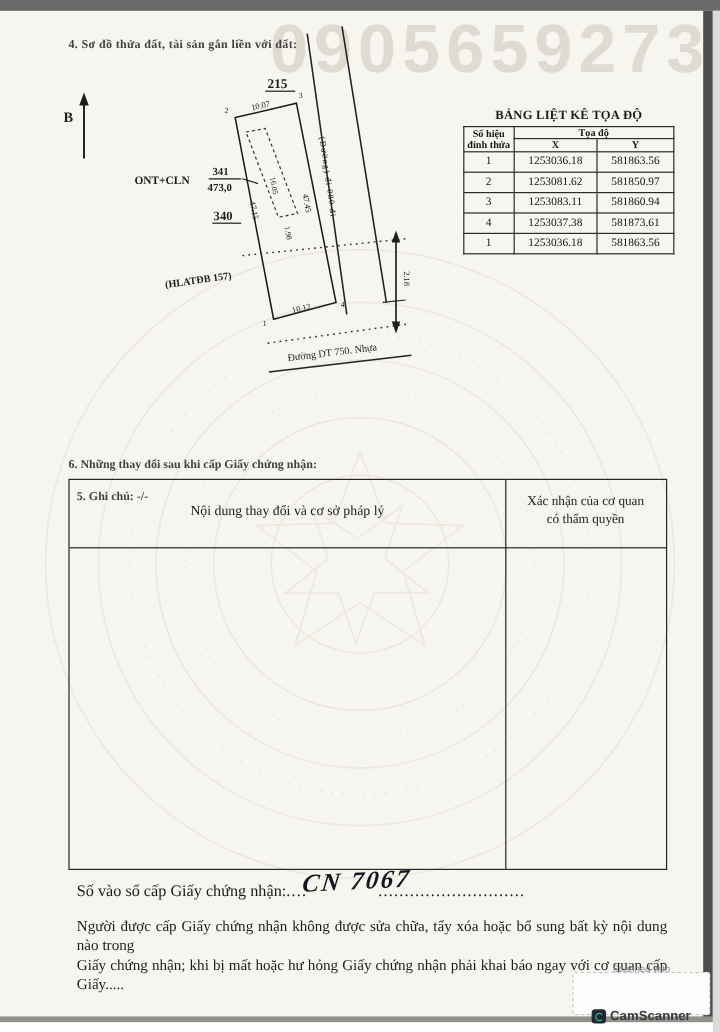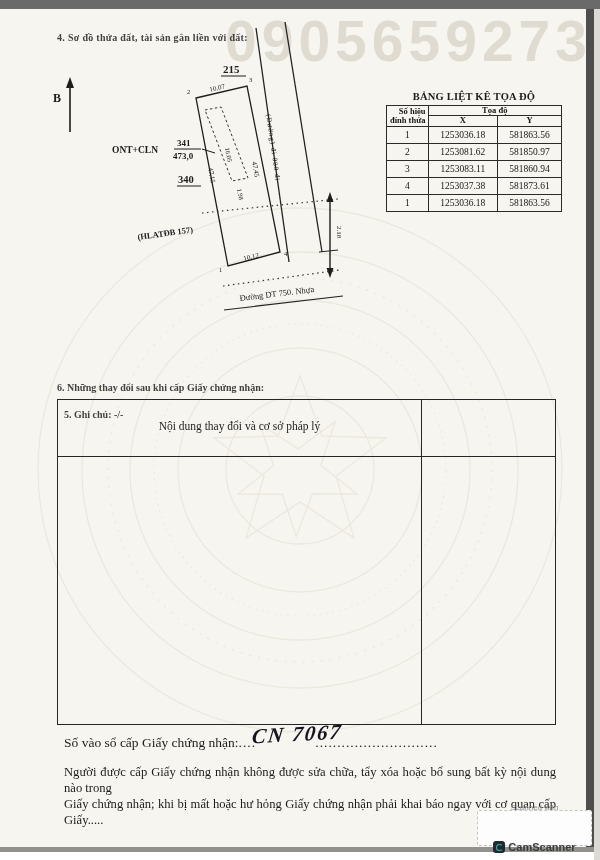--- a/index.html
+++ b/index.html
@@ -29,21 +29,21 @@
   .h-bold{font-weight:bold;font-size:10px;color:#222;opacity:.85;}
   #heading4{left:57px;top:32px;width:420px;letter-spacing:.3px;}
   #section5{left:64px;top:361px;margin-top:48px;}
   #section6{left:57px;top:382px;}
   
   #coord-wrap{left:386px;top:91px;width:176px;}
   #coord-title{text-align:center;font-weight:bold;font-size:10.5px;letter-spacing:.2px;margin-bottom:3px;}
   table.coord{border-collapse:collapse;margin:0 auto;}
   table.coord td{border:1px solid #2b2b2b;font-size:9.5px;text-align:center;padding:0 2px;color:#151515;}
   table.coord td.hdr{font-weight:bold;font-size:8.5px;line-height:1.1;}
-  table.coord td.vertex{width:44px;text-align:right;}
+  table.coord td.vertex{width:44px;}
   table.coord td.cx{width:72px;}
   table.coord td.cy{width:66px;}
   table.coord tr.data td{height:16px;}
   
   #changes-table{left:57px;top:399px;width:497px;height:324px;border:1.6px solid #262626;background:transparent;}
   #changes-divider{left:363px;top:0;width:0;height:100%;border-left:1.4px solid #262626;}
   #changes-header-line{left:0;top:56px;width:100%;height:0;border-top:1.4px solid #262626;}
   #changes-col1{left:0;top:20px;width:363px;text-align:center;font-size:11.5px;color:#1d1d1d;}
   #changes-col2{left:363px;top:11px;width:134px;text-align:center;font-size:11px;line-height:1.35;color:#1d1d1d;}
   
@@ -197,20 +197,24 @@
     </table>
 </div>
 
 <div class="abs content h-bold" id="section5">5. Ghi chú: -/-</div>
 <div class="abs content h-bold" id="section6">6. Những thay đổi sau khi cấp Giấy chứng nhận:</div>
 
 <div class="abs content" id="changes-table">
   <div class="abs" id="changes-divider"></div>
   <div class="abs" id="changes-header-line"></div>
   <div class="abs" id="changes-col1">Nội dung thay đổi và cơ sở pháp lý</div>
+  <div class="abs" id="changes-col2">
+    <span>Xác nhận của cơ quan</span><br>
+    <span>có thẩm quyền</span>
+  </div>
 </div>
 
 <div class="abs content" id="register-line">
   <span>Số vào sổ cấp Giấy chứng nhận:</span><span class="dots">....</span><span style="visibility:hidden">CN7067xx</span><span class="dots">............................</span>
 </div>
 <div class="abs content" id="register-value">CN 7067</div>
 
 <div class="abs content" id="note">
   <div>Người được cấp Giấy chứng nhận không được sửa chữa, tẩy xóa hoặc bổ sung bất kỳ nội dung nào trong</div>
   <div>Giấy chứng nhận; khi bị mất hoặc hư hỏng Giấy chứng nhận phải khai báo ngay với cơ quan cấp Giấy.....</div>

